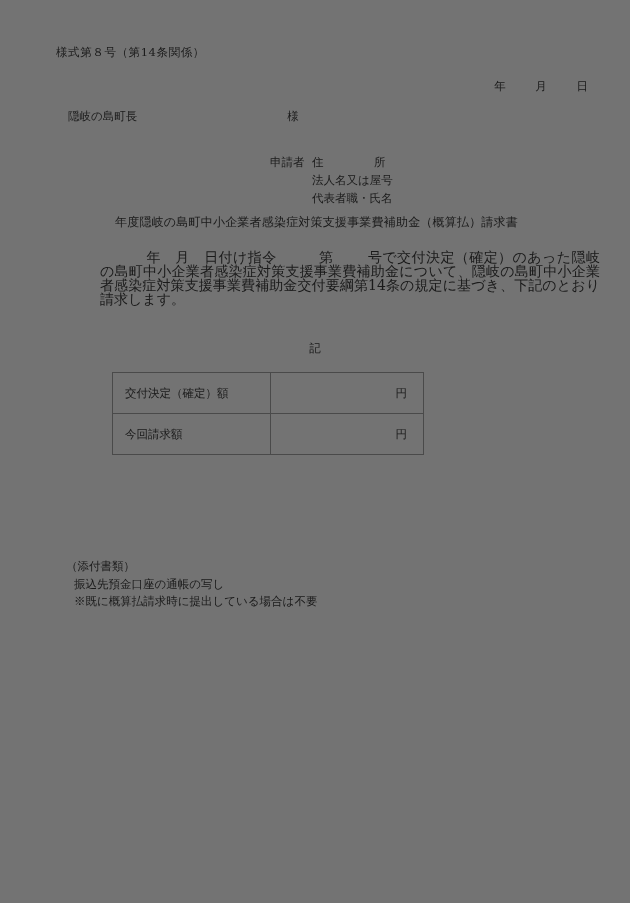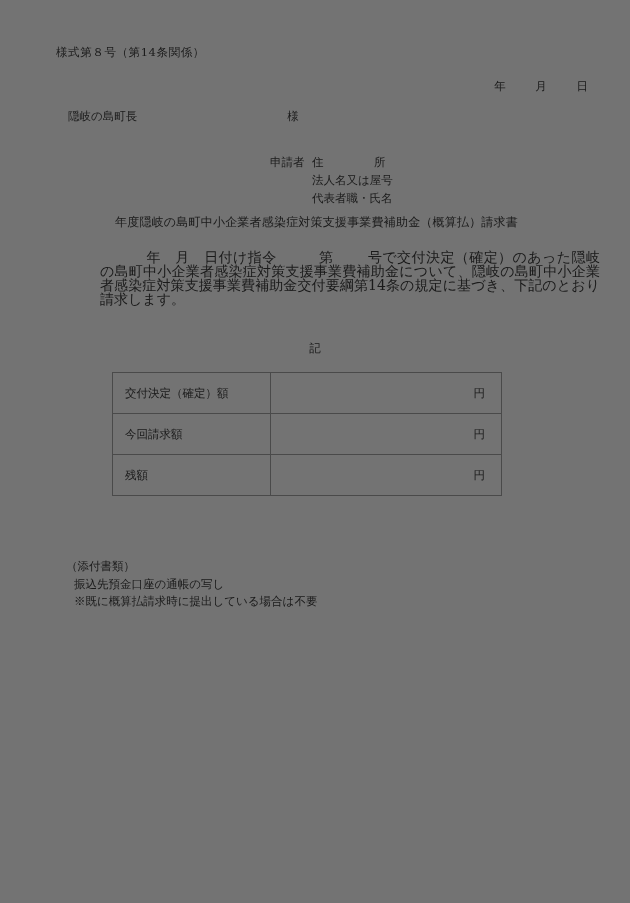--- a/index.html
+++ b/index.html
@@ -124,21 +124,21 @@
     top: 341px;
     text-align: center;
     font-size: 11.5px;
   }
 
   
   .amount-table {
     position: absolute;
     left: 112px;
     top: 372px;
-    width: 390px;
+    width: 312px;
     border-collapse: collapse;
     table-layout: fixed;
   }
   .amount-table td {
     border: 1px solid #4a4a4a;
     height: 38px;
     font-size: 11.5px;
     vertical-align: middle;
   }
   .amount-table td.label-cell {
@@ -204,24 +204,20 @@
   <table class="amount-table">
     <tbody>
       <tr>
         <td class="label-cell">交付決定（確定）額</td>
         <td class="value-cell">円</td>
       </tr>
       <tr>
         <td class="label-cell">今回請求額</td>
         <td class="value-cell">円</td>
       </tr>
-      <tr>
-        <td class="label-cell">残額</td>
-        <td class="value-cell">円</td>
-      </tr>
     </tbody>
   </table>
 
   <div class="attachments">
     <div class="head">（添付書類）</div>
     <div class="item">振込先預金口座の通帳の写し</div>
     <div class="item">※既に概算払請求時に提出している場合は不要</div>
   </div>
 
 </div>

